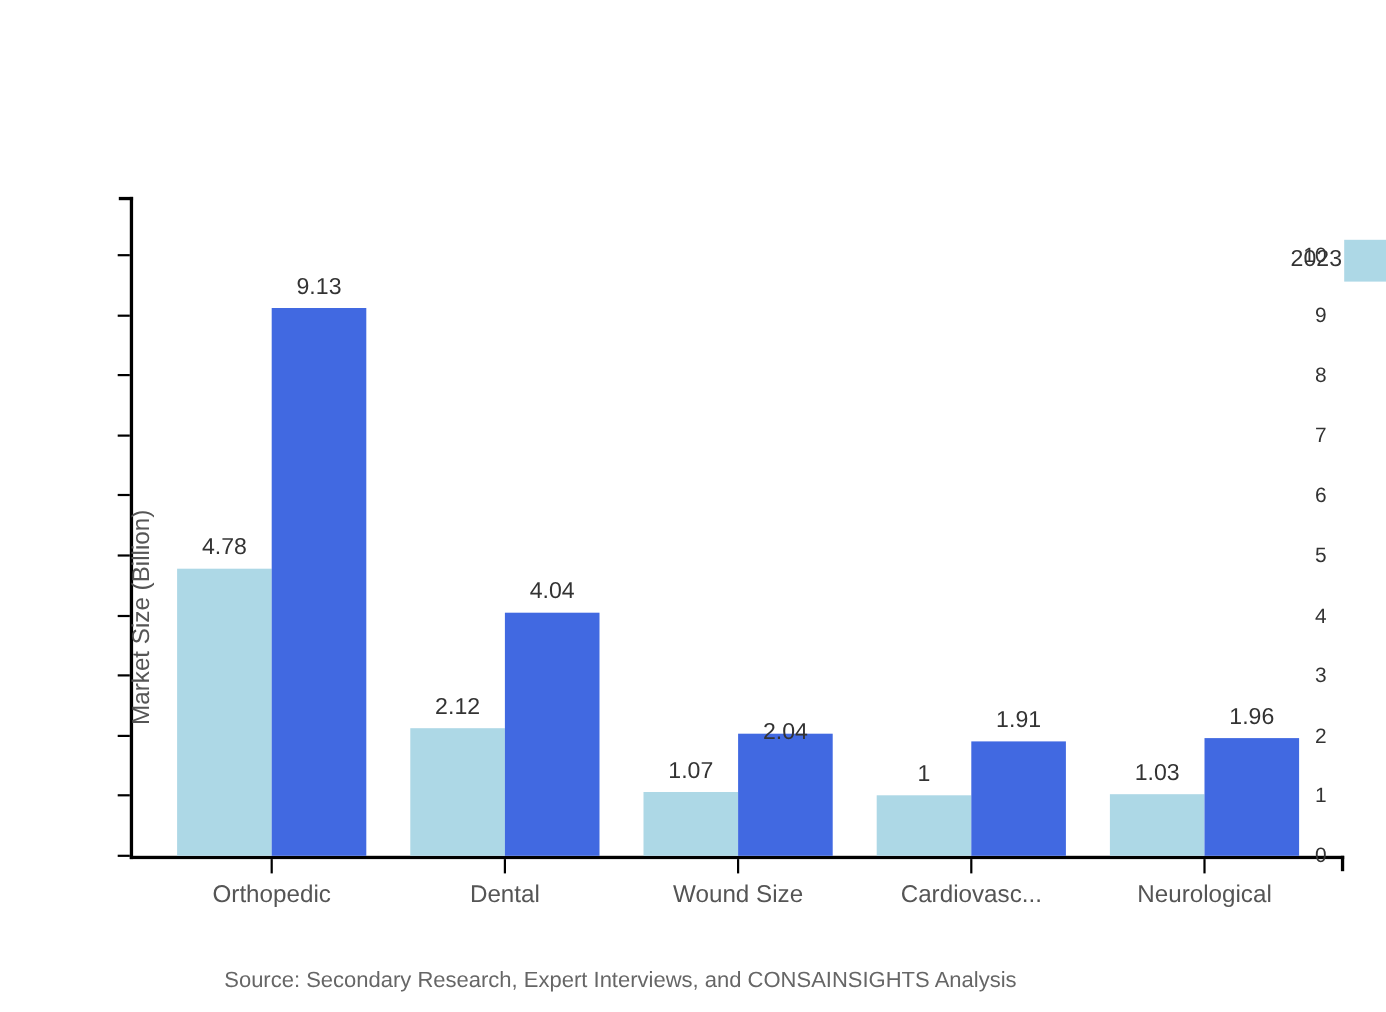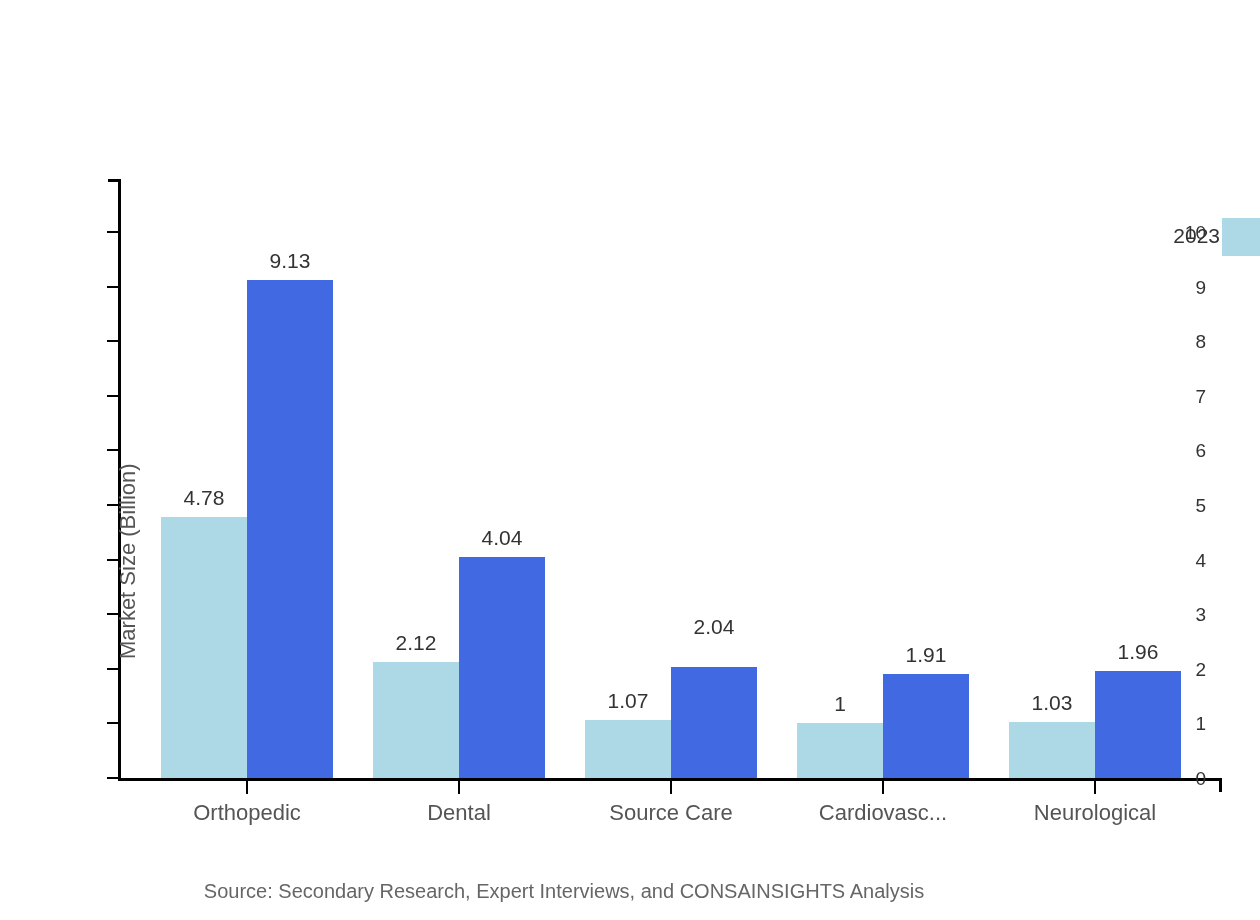--- a/index.html
+++ b/index.html
@@ -110,39 +110,39 @@
         <div class="ytick-label" style="top: 107.6px;">9</div>
         <div class="ytick" style="top: 52px;"></div>
         <div class="ytick-label" style="top: 53px;">10</div>
       </div>
     <div id="x-axis-ticks">
         <div class="xtick" style="left: 128px;"></div>
         <div class="xtick-label" style="left: 129px;">Orthopedic</div>
         <div class="xtick" style="left: 340px;"></div>
         <div class="xtick-label" style="left: 341px;">Dental</div>
         <div class="xtick" style="left: 552px;"></div>
-        <div class="xtick-label" style="left: 553px;">Source Care</div>
+        <div class="xtick-label" style="left: 553px;">Wound Size</div>
         <div class="xtick" style="left: 764px;"></div>
         <div class="xtick-label" style="left: 765px;">Cardiovasc...</div>
         <div class="xtick" style="left: 976px;"></div>
         <div class="xtick-label" style="left: 977px;">Neurological</div>
       </div>
     <div id="bars-layer">
         <div class="bar" style="left: 43px; width: 86px; height: 260.988px; background: rgb(173, 216, 230);"></div>
         <div class="bar-label" style="left: 86px; top: 308.012px;">4.78</div>
         <div class="bar" style="left: 129px; width: 86px; height: 498.498px; background: rgb(65, 105, 225);"></div>
         <div class="bar-label" style="left: 172px; top: 70.502px;">9.13</div>
         <div class="bar" style="left: 255px; width: 86px; height: 115.752px; background: rgb(173, 216, 230);"></div>
         <div class="bar-label" style="left: 298px; top: 453.248px;">2.12</div>
         <div class="bar" style="left: 341px; width: 86px; height: 220.584px; background: rgb(65, 105, 225);"></div>
         <div class="bar-label" style="left: 384px; top: 348.416px;">4.04</div>
         <div class="bar" style="left: 467px; width: 86px; height: 58.422px; background: rgb(173, 216, 230);"></div>
         <div class="bar-label" style="left: 510px; top: 510.578px;">1.07</div>
         <div class="bar" style="left: 553px; width: 86px; height: 111.384px; background: rgb(65, 105, 225);"></div>
-        <div class="bar-label" style="left: 596px; top: 437px;">2.04</div>
+        <div class="bar-label" style="left: 596px; top: 476px;">2.04</div>
         <div class="bar" style="left: 679px; width: 86px; height: 54.6px; background: rgb(173, 216, 230);"></div>
         <div class="bar-label" style="left: 722px; top: 514.4px;">1</div>
         <div class="bar" style="left: 765px; width: 86px; height: 104.286px; background: rgb(65, 105, 225);"></div>
         <div class="bar-label" style="left: 808px; top: 464.714px;">1.91</div>
         <div class="bar" style="left: 891px; width: 86px; height: 56.238px; background: rgb(173, 216, 230);"></div>
         <div class="bar-label" style="left: 934px; top: 512.762px;">1.03</div>
         <div class="bar" style="left: 977px; width: 86px; height: 107.016px; background: rgb(65, 105, 225);"></div>
         <div class="bar-label" style="left: 1020px; top: 461.984px;">1.96</div>
       </div>
 

